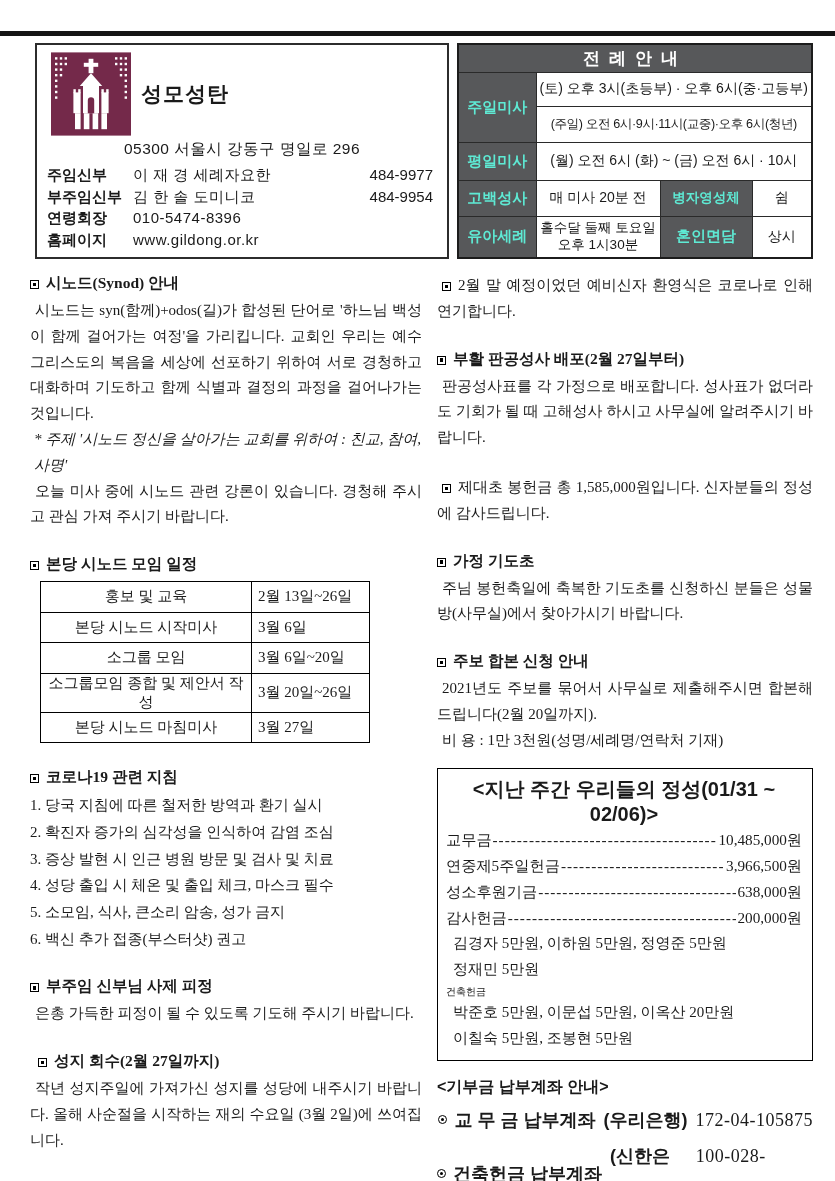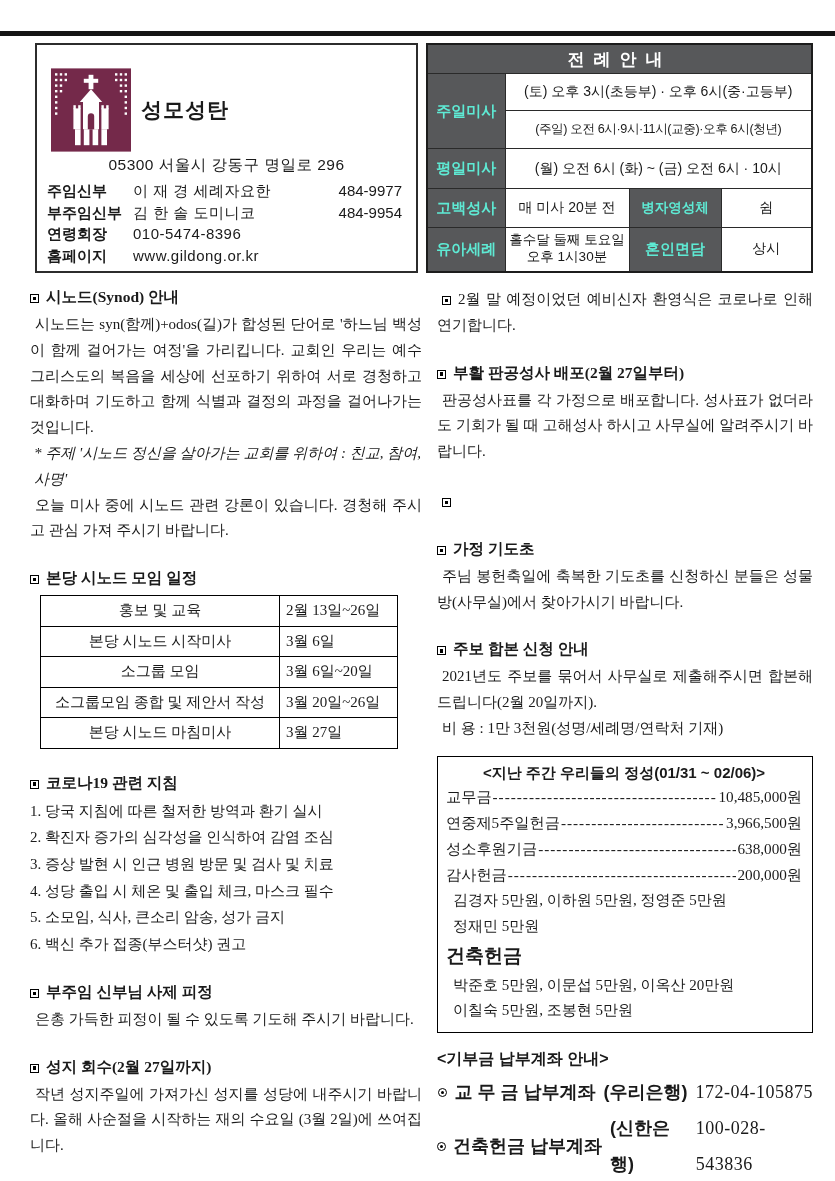--- a/index.html
+++ b/index.html
@@ -13,21 +13,21 @@
   body{
     width:835px;height:1181px;background:#ffffff;color:var(--text-color);
     font-family:"Liberation Serif","DejaVu Serif",serif;
     font-size:15px;position:relative;overflow:hidden;
   }
   .gothic{font-family:"Liberation Sans","DejaVu Sans",sans-serif;}
   .top-rule{height:5px;background:#141414;margin-top:31px;width:100%;}
 
   
   .header{display:flex;margin:7px 22px 10px 35px;align-items:stretch;}
-  .church-box{width:383px;border:2px solid #2c2c2c;padding:23px 10px 5px 10px;background:#fff;}
+  .church-box{width:414px;border:2px solid #2c2c2c;padding:7px 10px 5px 10px;background:#fff;}
   .brand-row{display:flex;align-items:center;gap:10px;margin-left:4px;}
   .logo{width:80px;height:84px;flex:0 0 auto;}
   .brand-text{display:flex;flex-direction:column;line-height:1.15;}
   .brand-small{font-weight:bold;font-size:21px;letter-spacing:1px;}
   .brand-large{font-weight:900;font-size:31px;letter-spacing:0.5px;}
   .address{text-align:center;font-size:15.5px;margin:3px 0 4px;letter-spacing:0.5px;}
   .contact-row{display:flex;align-items:baseline;font-size:15px;line-height:21.5px;}
   .contact-label{font-weight:bold;width:5.2em;text-align:justify;text-align-last:justify;flex:0 0 auto;margin-right:8px;}
   .contact-value{letter-spacing:0.5px;}
   .contact-phone{margin-left:auto;padding-right:4px;}
@@ -47,40 +47,40 @@
   .col-right{flex:1;min-width:0;}
 
   .sq{display:inline-block;width:9px;height:9px;border:1.6px solid #000;padding:1.8px;
       background:#000;background-clip:content-box;vertical-align:-1px;margin-right:7px;}
   .fisheye{display:inline-block;width:9px;height:9px;border:1.6px solid #000;border-radius:50%;
       padding:2px;background:#000;background-clip:content-box;vertical-align:-1px;margin-right:7px;flex:0 0 auto;}
 
   .sec{margin-top:24px;}
   .sec.first{margin-top:4px;}
   .sec-title{font-weight:bold;font-size:15.5px;margin:0 0 4px 0;}
-  .sec-title.indent{}
+  .sec-title.indent{margin-left:8px;}
   p.body{margin:0;line-height:1.72;font-size:15px;text-align:justify;text-indent:5px;}
   p.body.noj{text-align:left;}
   .note{font-style:italic;margin:0 0 0 4px;line-height:1.72;font-size:15px;}
 
-  .schedule{border-collapse:collapse;margin:6px 0 0 10px;width:358px;}
+  .schedule{border-collapse:collapse;margin:6px 0 0 10px;width:330px;}
   .schedule td{border:1.5px solid #000;height:30.5px;font-size:15px;padding:0 6px;}
   .schedule .item{text-align:center;}
   .schedule .date{text-align:left;width:118px;}
 
   .covid-line{line-height:1.78;font-size:15px;}
 
   
   .off-box{border:1.5px solid #000;margin-top:14px;padding:5px 10px 8px 8px;}
-  .off-title{text-align:center;font-weight:bold;font-size:15px;margin:2px 0 1px;}
+  .off-title{text-align:center;font-weight:bold;font-size:20px;margin:2px 0 1px;}
   .don-row{display:flex;align-items:baseline;font-size:15.2px;line-height:1.72;}
   .don-leader{flex:1;overflow:hidden;white-space:nowrap;margin:0 1px;}
   .don-leader::after{content:"--------------------------------------------------------------";letter-spacing:1px;}
   .don-line{line-height:1.72;font-size:15px;padding-left:7px;}
-  .don-sub{font-weight:bold;line-height:1.72;font-size:19px;}
+  .don-sub{font-weight:normal;line-height:1.72;font-size:10px;}
 
   
   .acc{margin-top:16px;}
   .acc-title{font-weight:bold;font-size:16px;margin-bottom:4px;}
   .acc-row{display:flex;align-items:center;line-height:2;font-size:18px;justify-content:flex-end;}
   .acc-label{font-weight:bold;margin-right:8px;white-space:pre;}
   .acc-bank{font-weight:bold;margin-right:8px;}
   .acc-number{letter-spacing:0.5px;}
 </style>
 </head>
@@ -276,21 +276,21 @@
     <div class="sec first">
       <p class="body"><span class="sq"></span><span>2월 말 예정이었던 예비신자 환영식은 코로나로 인해 연기합니다.</span></p>
     </div>
 
     <div class="sec">
       <div class="sec-title"><span class="sq"></span><span>부활 판공성사 배포(2월 27일부터)</span></div>
       <p class="body">판공성사표를 각 가정으로 배포합니다. 성사표가 없더라도 기회가 될 때 고해성사 하시고 사무실에 알려주시기 바랍니다.</p>
     </div>
 
     <div class="sec">
-      <p class="body"><span class="sq"></span></p>
+      <p class="body"><span class="sq"></span><span>제대초 봉헌금 총 1,585,000원입니다. 신자분들의 정성에 감사드립니다.</span></p>
     </div>
 
     <div class="sec">
       <div class="sec-title"><span class="sq"></span><span>가정 기도초</span></div>
       <p class="body">주님 봉헌축일에 축복한 기도초를 신청하신 분들은 성물방(사무실)에서 찾아가시기 바랍니다.</p>
     </div>
 
     <div class="sec">
       <div class="sec-title"><span class="sq"></span><span>주보 합본 신청 안내</span></div>
       <p class="body">2021년도 주보를 묶어서 사무실로  제출해주시면 합본해드립니다(2월 20일까지).</p>

